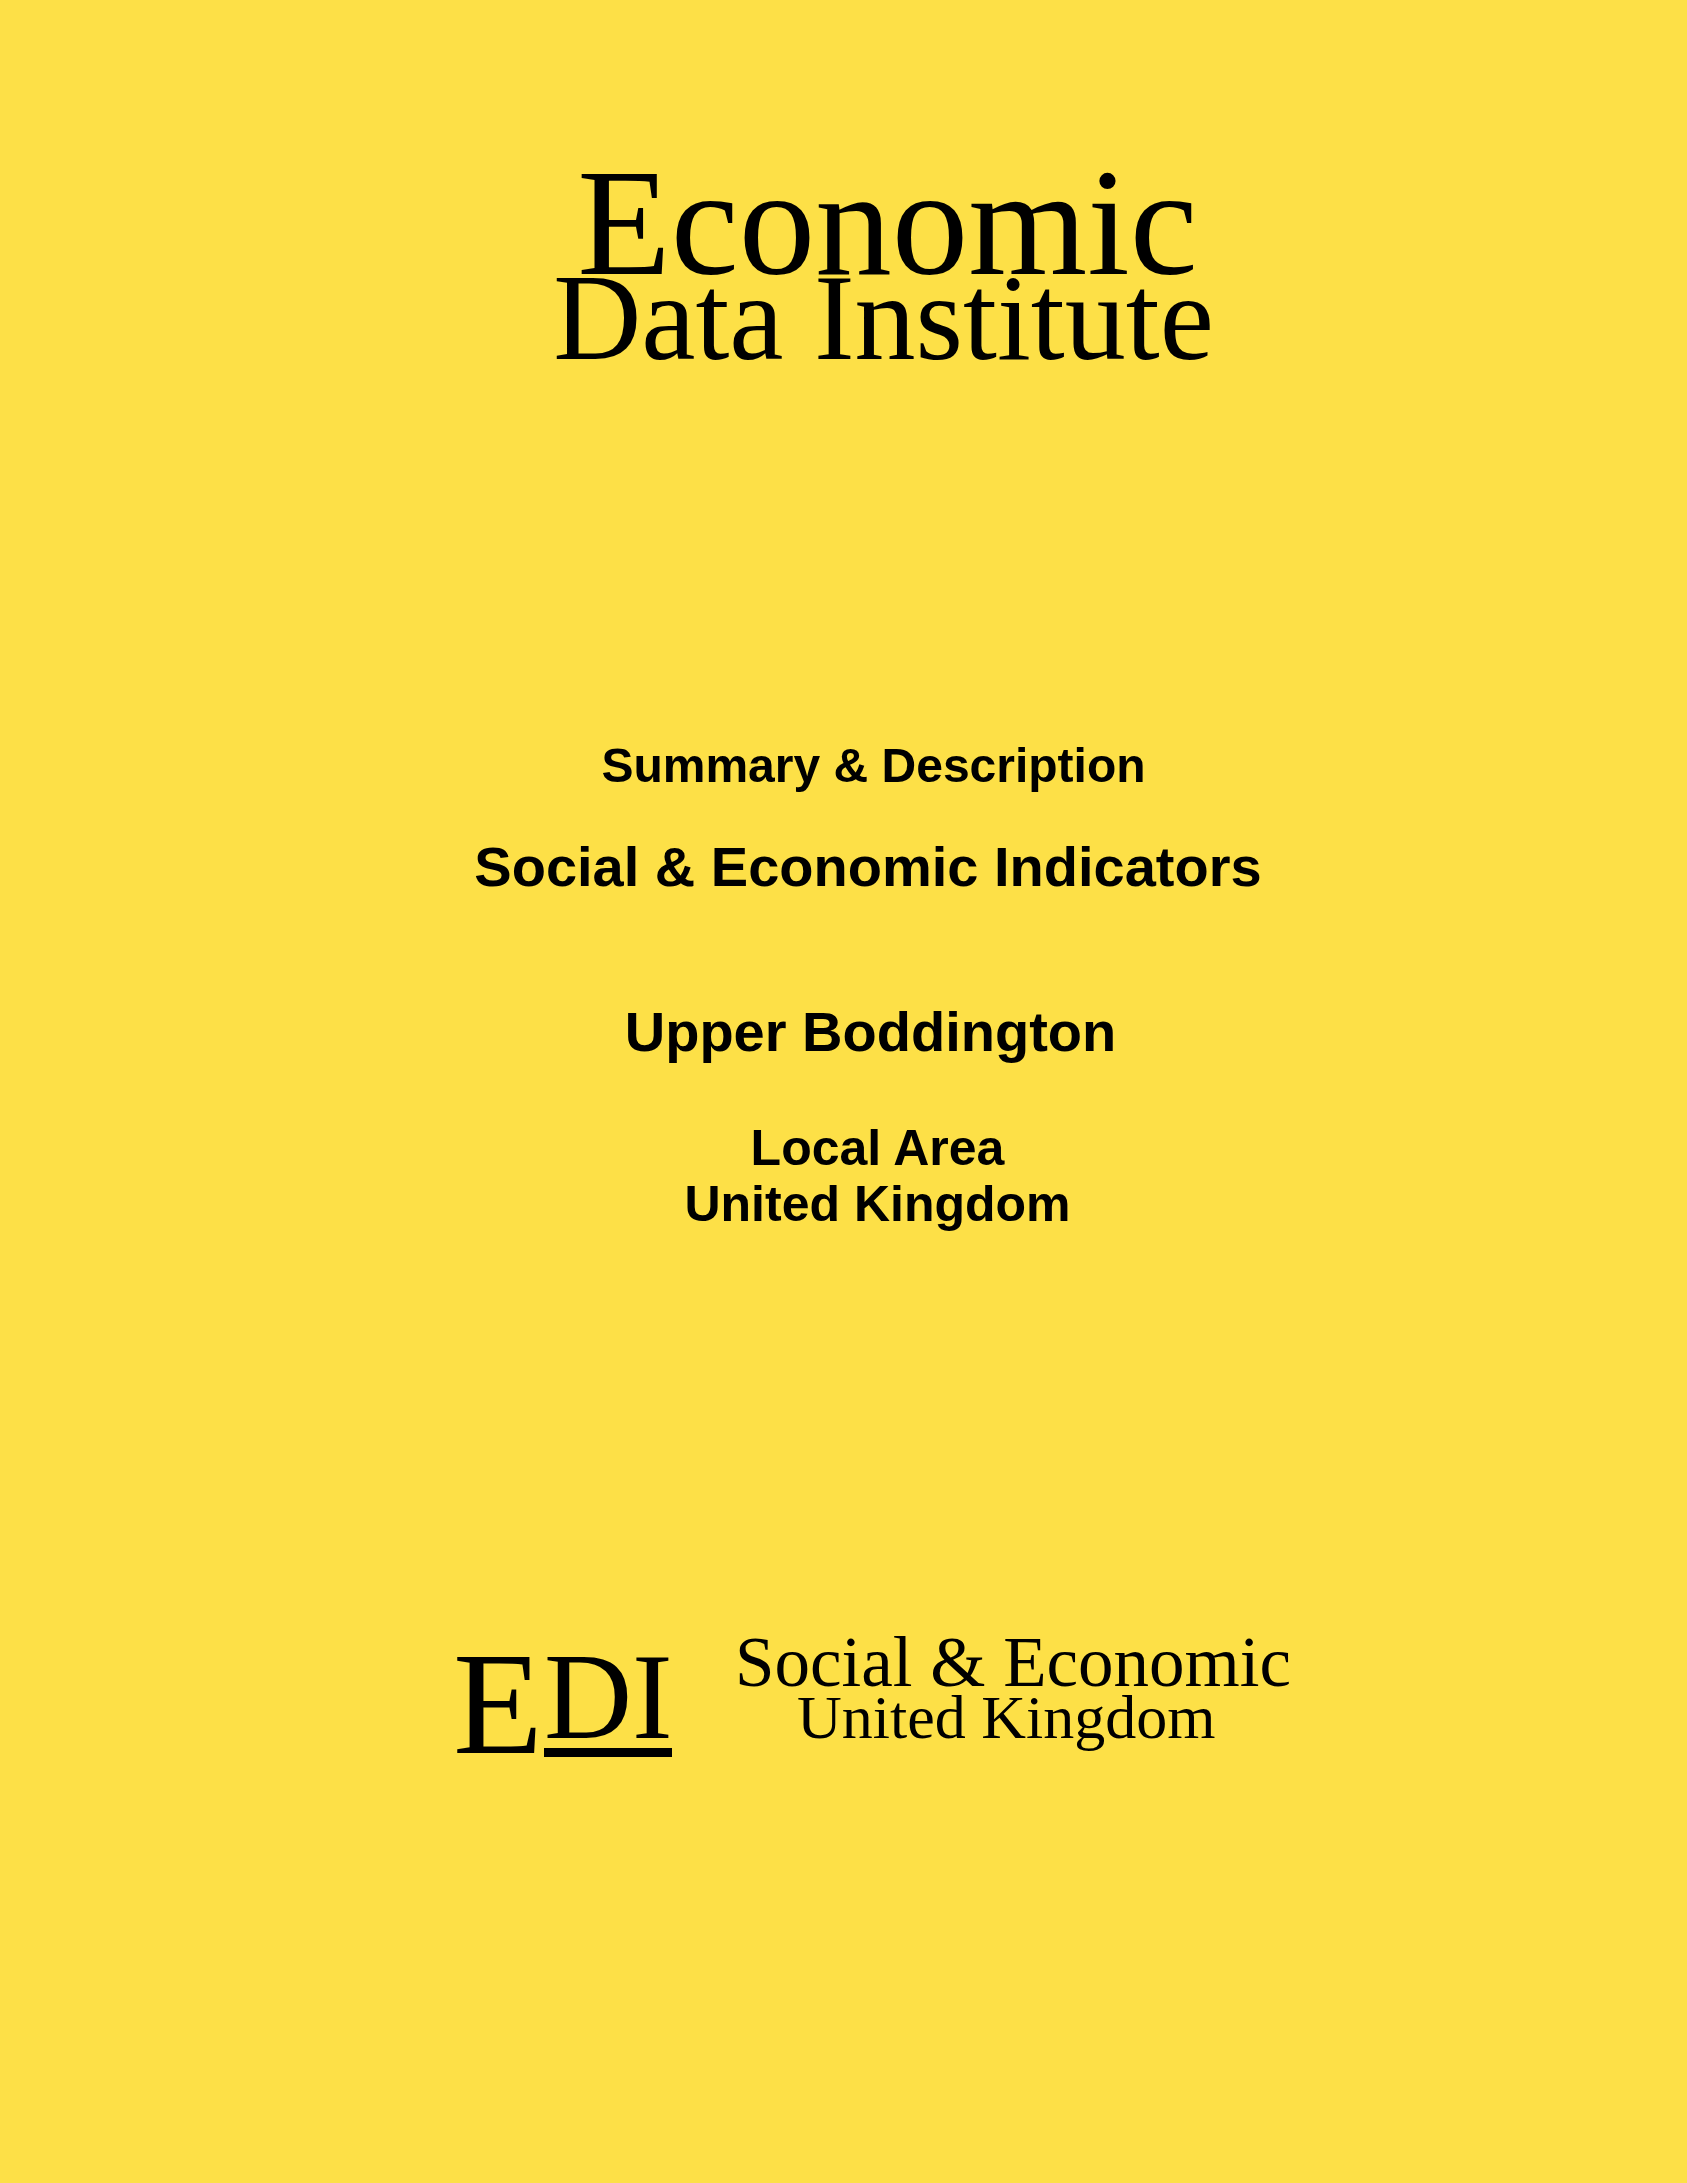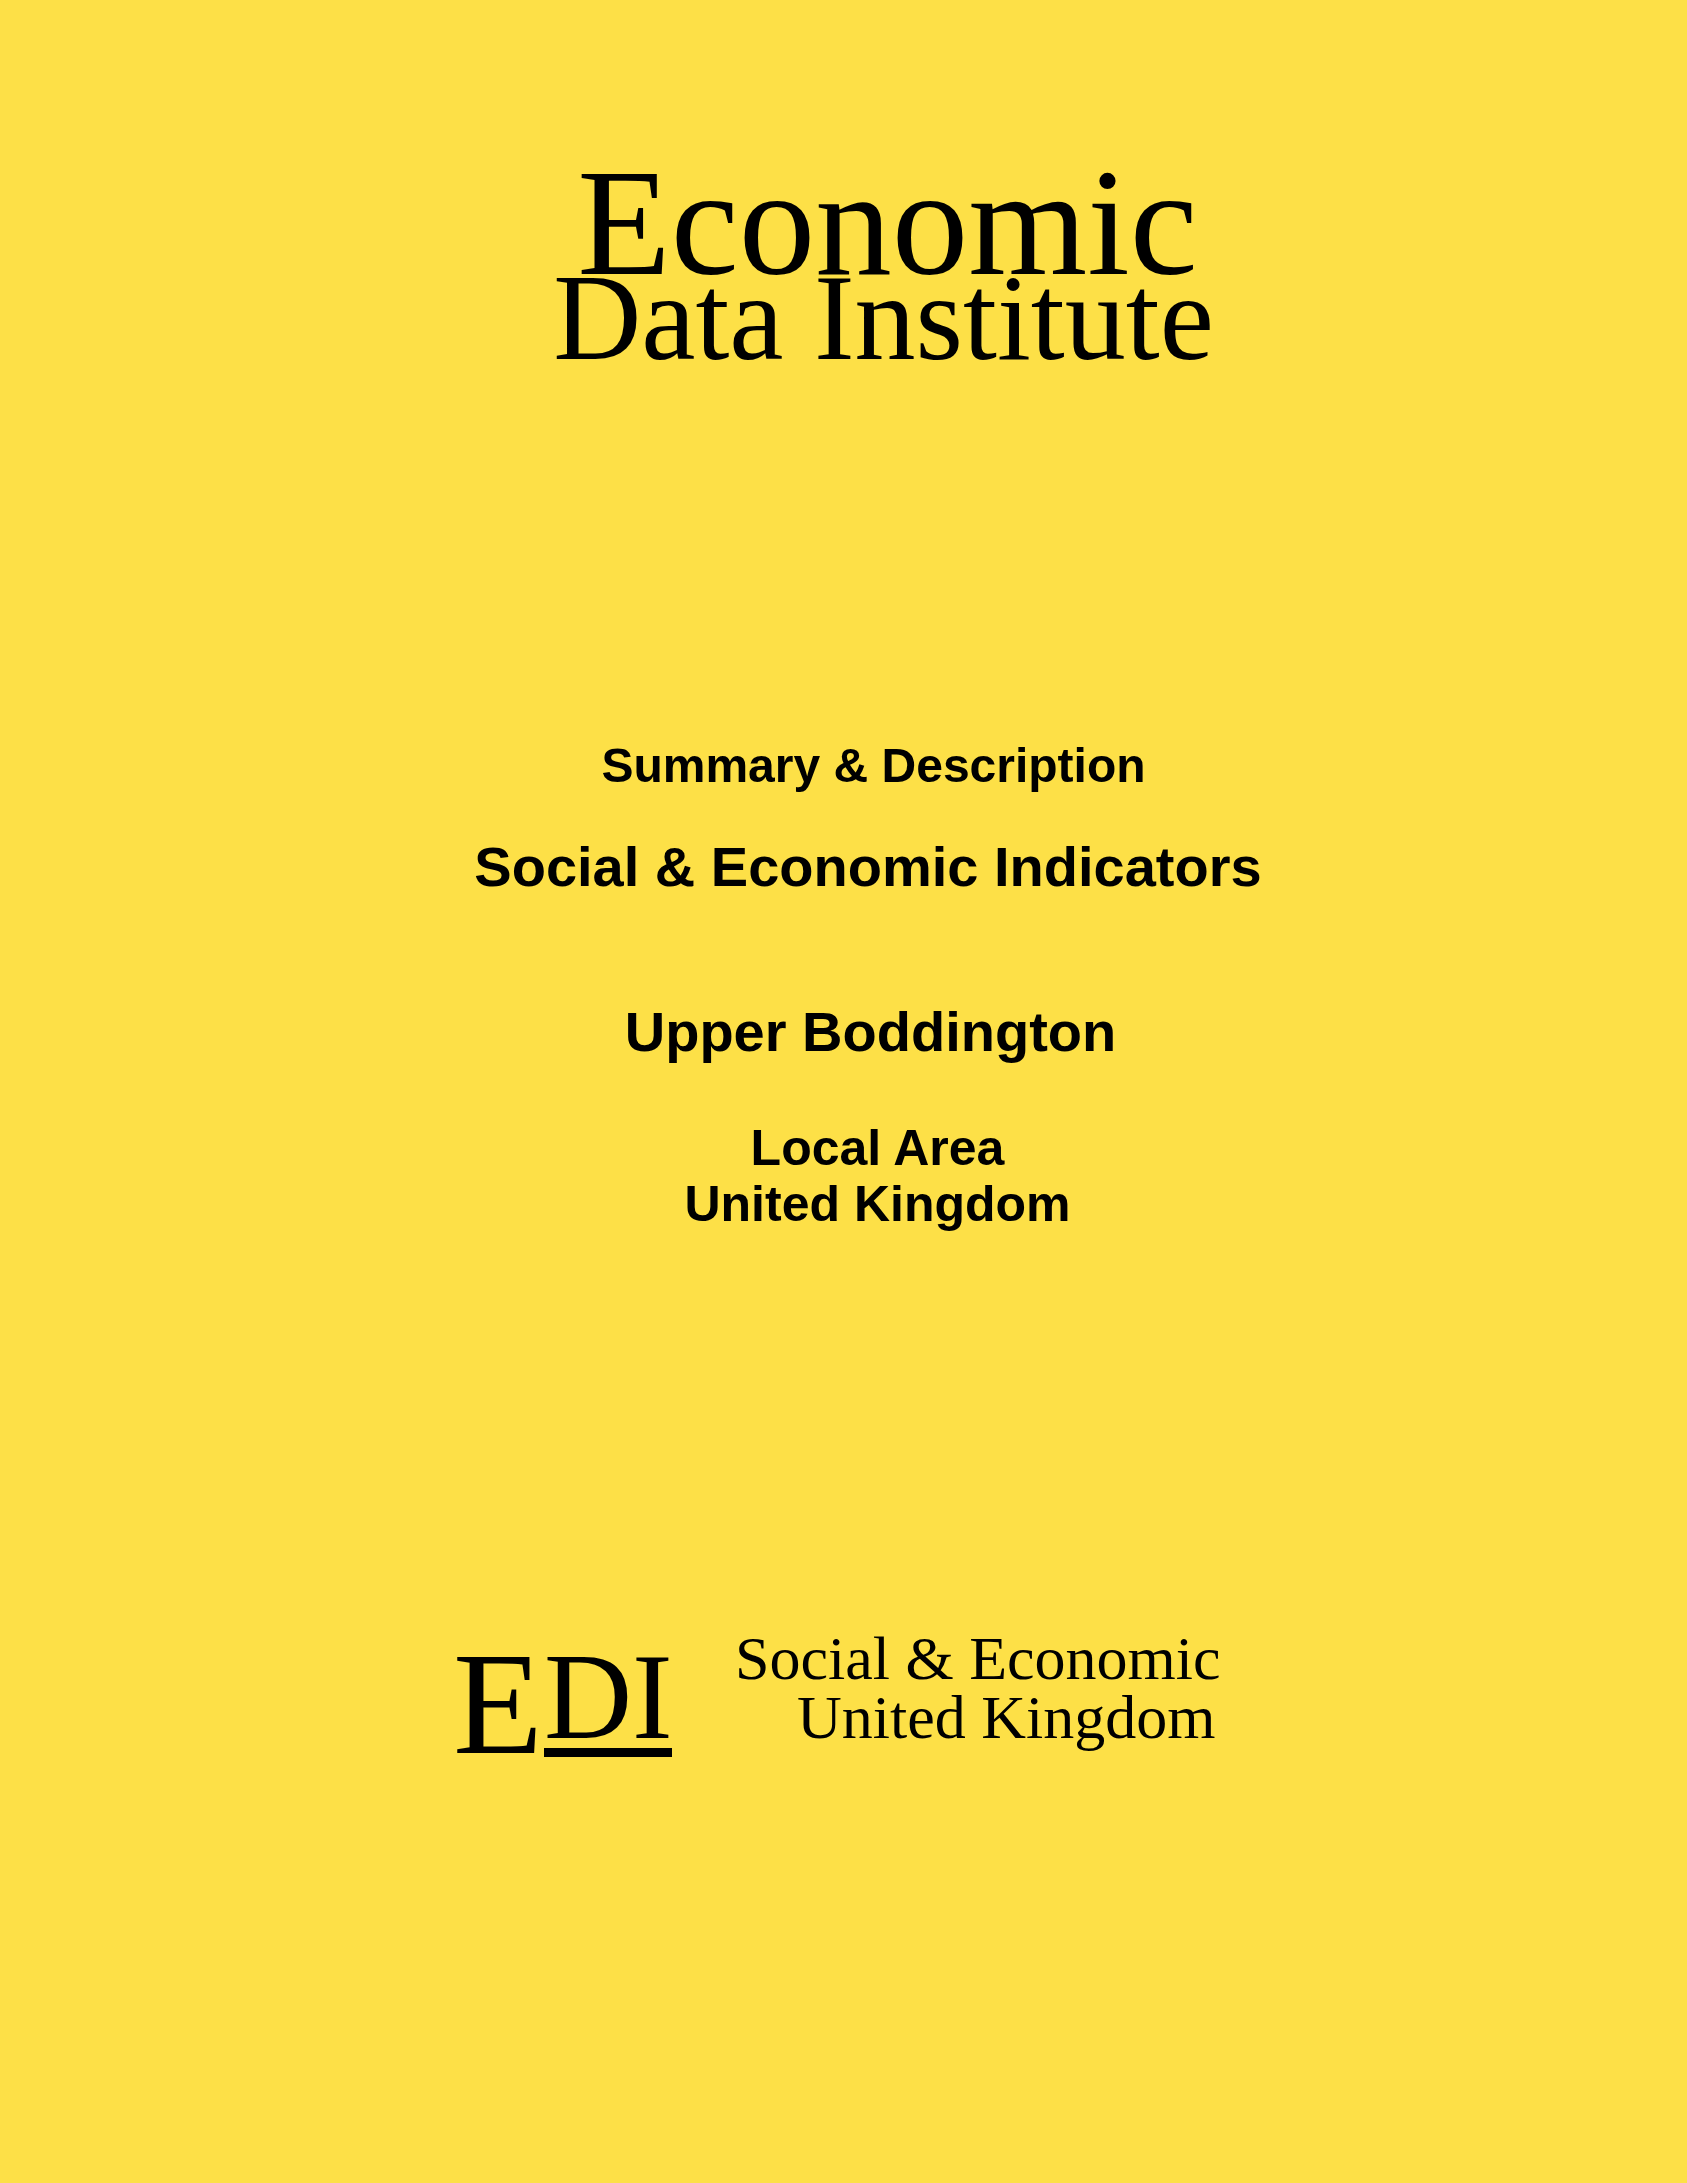--- a/index.html
+++ b/index.html
@@ -70,21 +70,21 @@
     left: 91px;
     top: 118px;
     width: 128px;
     height: 9.3px;
     background: #000000;
   }
   #tagline-line1 {
     position: absolute;
     left: 735px;
     top: 1627px;
-    font-size: 62px;
+    font-size: 71px;
     line-height: 1;
     white-space: nowrap;
   }
   #tagline-line2 {
     position: absolute;
     left: 797px;
     top: 1686px;
     font-size: 62px;
     line-height: 1;
     white-space: nowrap;

